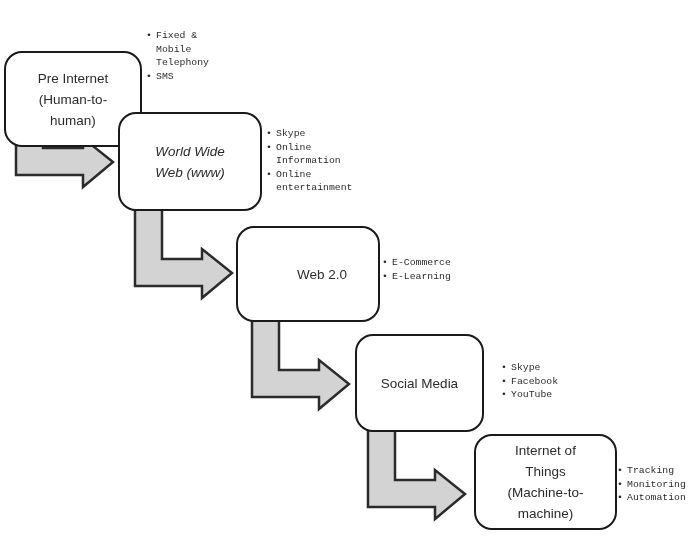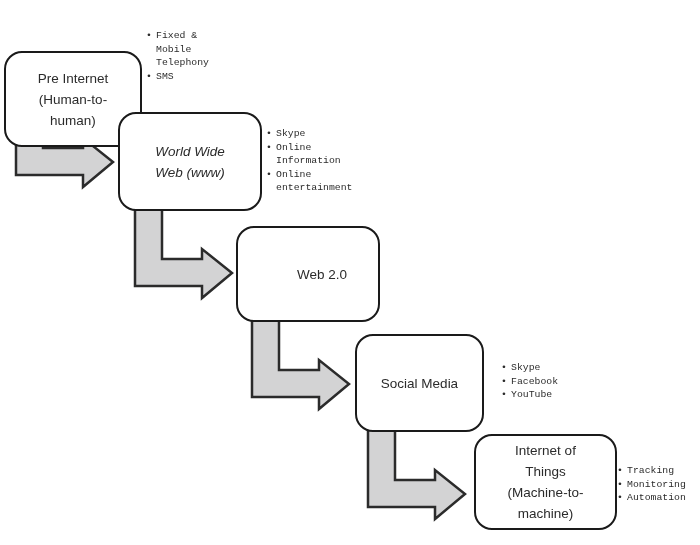--- a/index.html
+++ b/index.html
@@ -113,20 +113,24 @@
   </ul>
 
   <ul class="bullets l2">
     <li>Skype</li>
     <li>Online
 Information</li>
     <li>Online
 entertainment</li>
   </ul>
 
+  <ul class="bullets l3">
+    <li>E-Commerce</li>
+    <li>E-Learning</li>
+  </ul>
 
   <ul class="bullets l4">
     <li>Skype</li>
     <li>Facebook</li>
     <li>YouTube</li>
   </ul>
 
   <ul class="bullets l5">
     <li>Tracking</li>
     <li>Monitoring</li>

